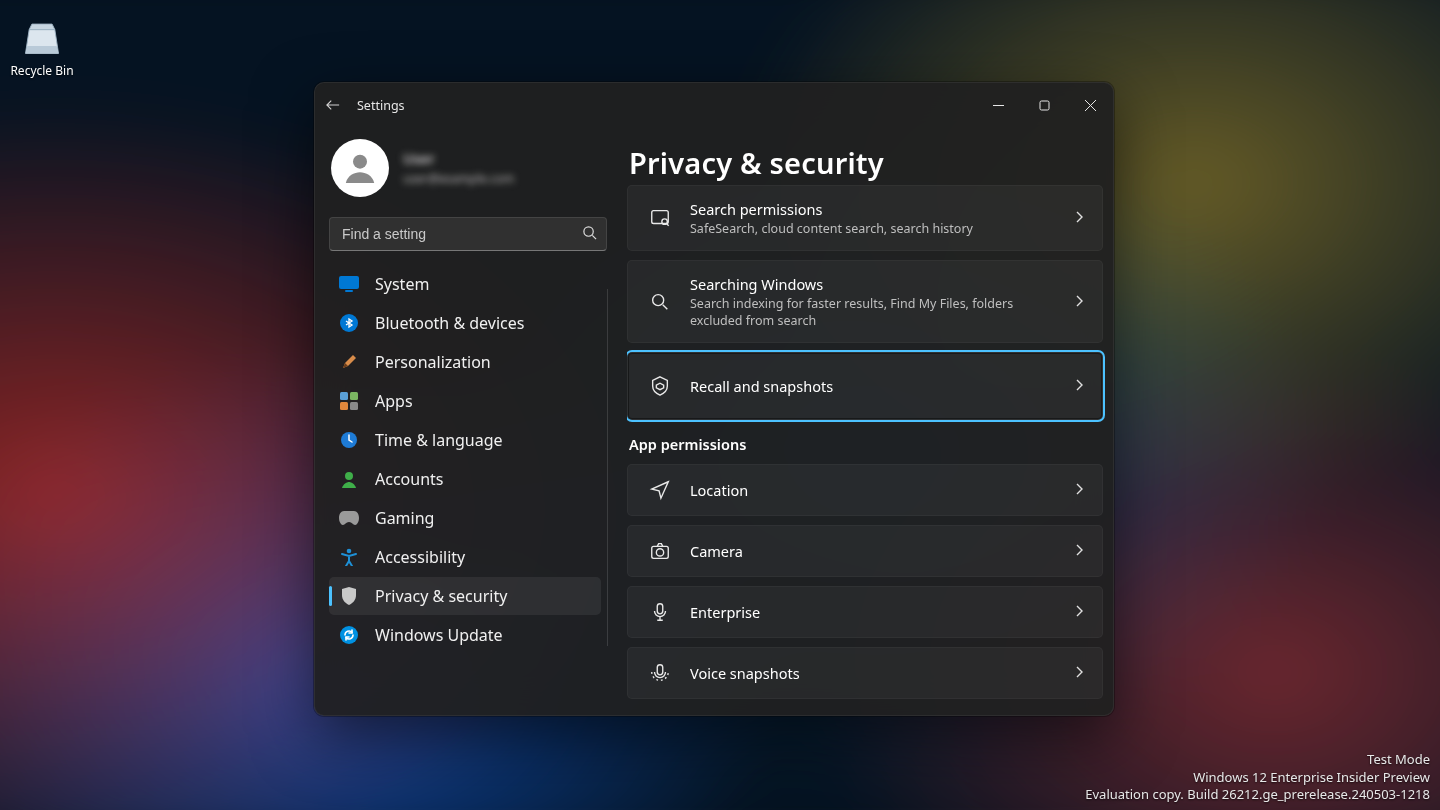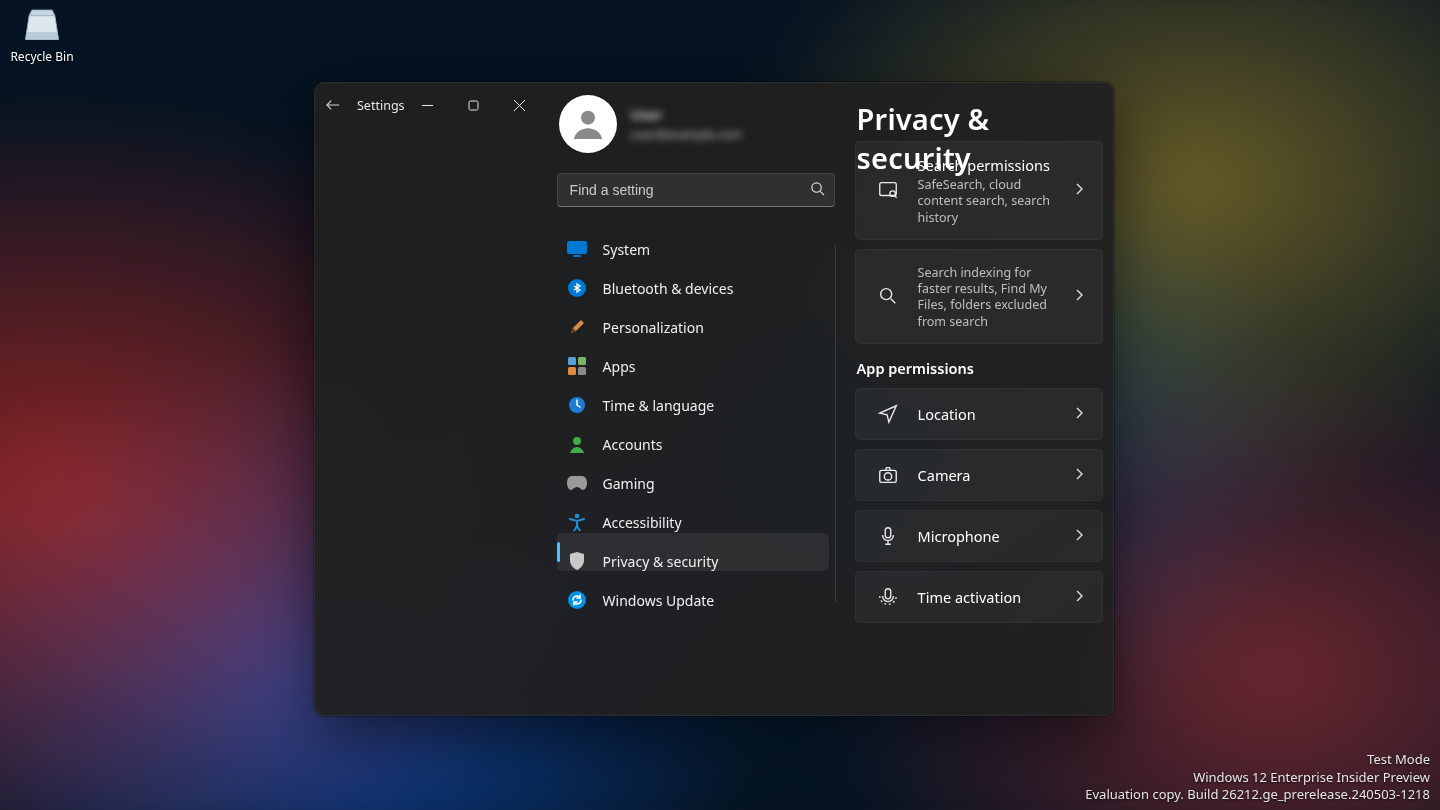--- a/index.html
+++ b/index.html
@@ -19,21 +19,21 @@
       #08131e;
     filter: blur(22px) saturate(130%);
     transform: scale(1.1);
   }
   .desktop-overlay {
     position: absolute; inset: 0;
   }
 
   
   .desktop-icon {
-    position: absolute; top: 2px; left: 4px; width: 76px;
+    position: absolute; top: 16px; left: 4px; width: 76px;
     display: flex; flex-direction: column; align-items: center;
     font-size: 12px; text-align: center; color: #fff;
     text-shadow: 0 1px 2px rgba(0,0,0,.8);
   }
   .desktop-icon svg { width: 44px; height: 40px; }
   .desktop-icon .lbl { margin-top: 2px; }
 
   
   .watermark {
     position: absolute; right: 10px; bottom: 6px;
@@ -42,21 +42,21 @@
   }
 
   
   .settings-window {
     position: absolute; left: 314px; top: 82px; width: 798px; height: 632px;
     background: rgba(32,32,32,.94);
     border: 1px solid rgba(255,255,255,.06);
     border-radius: 10px; overflow: hidden;
     box-shadow: 0 20px 60px rgba(0,0,0,.55), 0 0 0 1px rgba(0,0,0,.3);
     backdrop-filter: blur(20px);
-    display: flex; flex-direction: row;
+    display: flex; flex-direction: column;
   }
   .titlebar {
     height: 44px; display: flex; align-items: center; flex: 0 0 auto;
   }
   .titlebar .back {
     width: 36px; height: 44px; display: flex; align-items: center; justify-content: center;
     opacity: .9;
   }
   .titlebar .title { font-size: 12.5px; color: #e6e6e6; margin-left: 6px; }
   .win-controls { margin-left: auto; display: flex; }
@@ -90,23 +90,23 @@
     position: absolute; right: 10px; top: 50%; transform: translateY(-50%);
     color: #dcdcdc;
   }
 
   .nav { position: relative; }
   .nav::before {
     content: ""; position: absolute; right: -1px; top: 24px; bottom: 8px; width: 1px;
     background: rgba(255,255,255,.13);
   }
   .nav-item {
-    display: flex; align-items: flex-end; gap: 16px;
+    display: flex; align-items: center; gap: 16px;
     height: 38px; margin: 1px 6px 1px 0; padding: 0 8px 0 10px;
-    border-radius: 5px; font-size: 14px; color: #f0f0f0;
+    border-radius: 5px; font-size: 16px; color: #f0f0f0;
     position: relative;
   }
   .nav-item .ico { width: 20px; height: 20px; display:flex; align-items:center; justify-content:center; }
   .nav-item.active { background: rgba(255,255,255,.07); }
   .nav-item.active::before {
     content:""; position:absolute; left:0; top:9px; bottom:9px; width:3px;
     background:#4cc2ff; border-radius:3px;
   }
 
   .main {
@@ -333,27 +333,42 @@
           </div>
 
           <div class="card">
             <span class="c-icon">
                 <svg width="22" height="22" viewBox="0 0 24 24" fill="none" stroke="currentColor" stroke-width="1.5">
                   <circle cx="10" cy="10" r="6"></circle>
                   <path d="m15 15 5 5"></path>
                 </svg>
               </span>
             <div class="c-text">
+              <div class="c-title">Searching Windows</div>
               <div class="c-sub">Search indexing for faster results, Find My Files, folders excluded from search</div>
             </div>
             <span class="chev"><svg width="14" height="14" viewBox="0 0 14 14">
                   <path d="m5 2 5 5-5 5" fill="none" stroke="currentColor" stroke-width="1.4"></path>
                 </svg></span>
           </div>
 
+          <div class="card highlight">
+            <span class="c-icon">
+                <svg width="22" height="22" viewBox="0 0 24 24" fill="none" stroke="currentColor" stroke-width="1.5">
+                  <path d="M12 2l8 4v6c0 5-3.5 8-8 10-4.5-2-8-5-8-10V6z"></path>
+                  <path d="M8 11l4-2 4 2v3l-4 2-4-2z"></path>
+                </svg>
+              </span>
+            <div class="c-text">
+              <div class="c-title">Recall and snapshots</div>
+            </div>
+            <span class="chev"><svg width="14" height="14" viewBox="0 0 14 14">
+                  <path d="m5 2 5 5-5 5" fill="none" stroke="currentColor" stroke-width="1.4"></path>
+                </svg></span>
+          </div>
 
           <div class="section-header">App permissions</div>
 
           <div class="card">
             <span class="c-icon">
                 <svg width="22" height="22" viewBox="0 0 24 24" fill="none" stroke="currentColor" stroke-width="1.5">
                   <path d="M21 3 3 11l8 2 2 8z"></path>
                 </svg>
               </span>
             <div class="c-text">
@@ -381,37 +396,37 @@
           </div>
 
           <div class="card">
             <span class="c-icon">
                 <svg width="22" height="22" viewBox="0 0 24 24" fill="none" stroke="currentColor" stroke-width="1.5">
                   <rect x="9" y="3" width="6" height="11" rx="3"></rect>
                   <path d="M6 11a6 6 0 0 0 12 0M12 17v4M9 21h6"></path>
                 </svg>
               </span>
             <div class="c-text">
-                <div class="c-title">Microphone</div>
+                <div class="c-title">Enterprise</div>
               </div>
             <span class="chev"><svg width="14" height="14" viewBox="0 0 14 14">
                   <path d="m5 2 5 5-5 5" fill="none" stroke="currentColor" stroke-width="1.4"></path>
                 </svg></span>
           </div>
 
           <div class="card">
             <span class="c-icon">
                 <svg width="22" height="22" viewBox="0 0 24 24" fill="none" stroke="currentColor" stroke-width="1.5">
                   <rect x="9" y="3" width="6" height="11" rx="3"></rect>
                   <path d="M6 11a6 6 0 0 0 12 0"></path>
                   <path d="M3 11c0 5 4 9 9 9s9-4 9-9" stroke-dasharray="2 3"></path>
                 </svg>
               </span>
             <div class="c-text">
-                <div class="c-title">Time activation</div>
+                <div class="c-title">Voice snapshots</div>
               </div>
             <span class="chev"><svg width="14" height="14" viewBox="0 0 14 14">
                   <path d="m5 2 5 5-5 5" fill="none" stroke="currentColor" stroke-width="1.4"></path>
                 </svg></span>
           </div>
 
         </div>
       </div>
     </div>
   </div>

